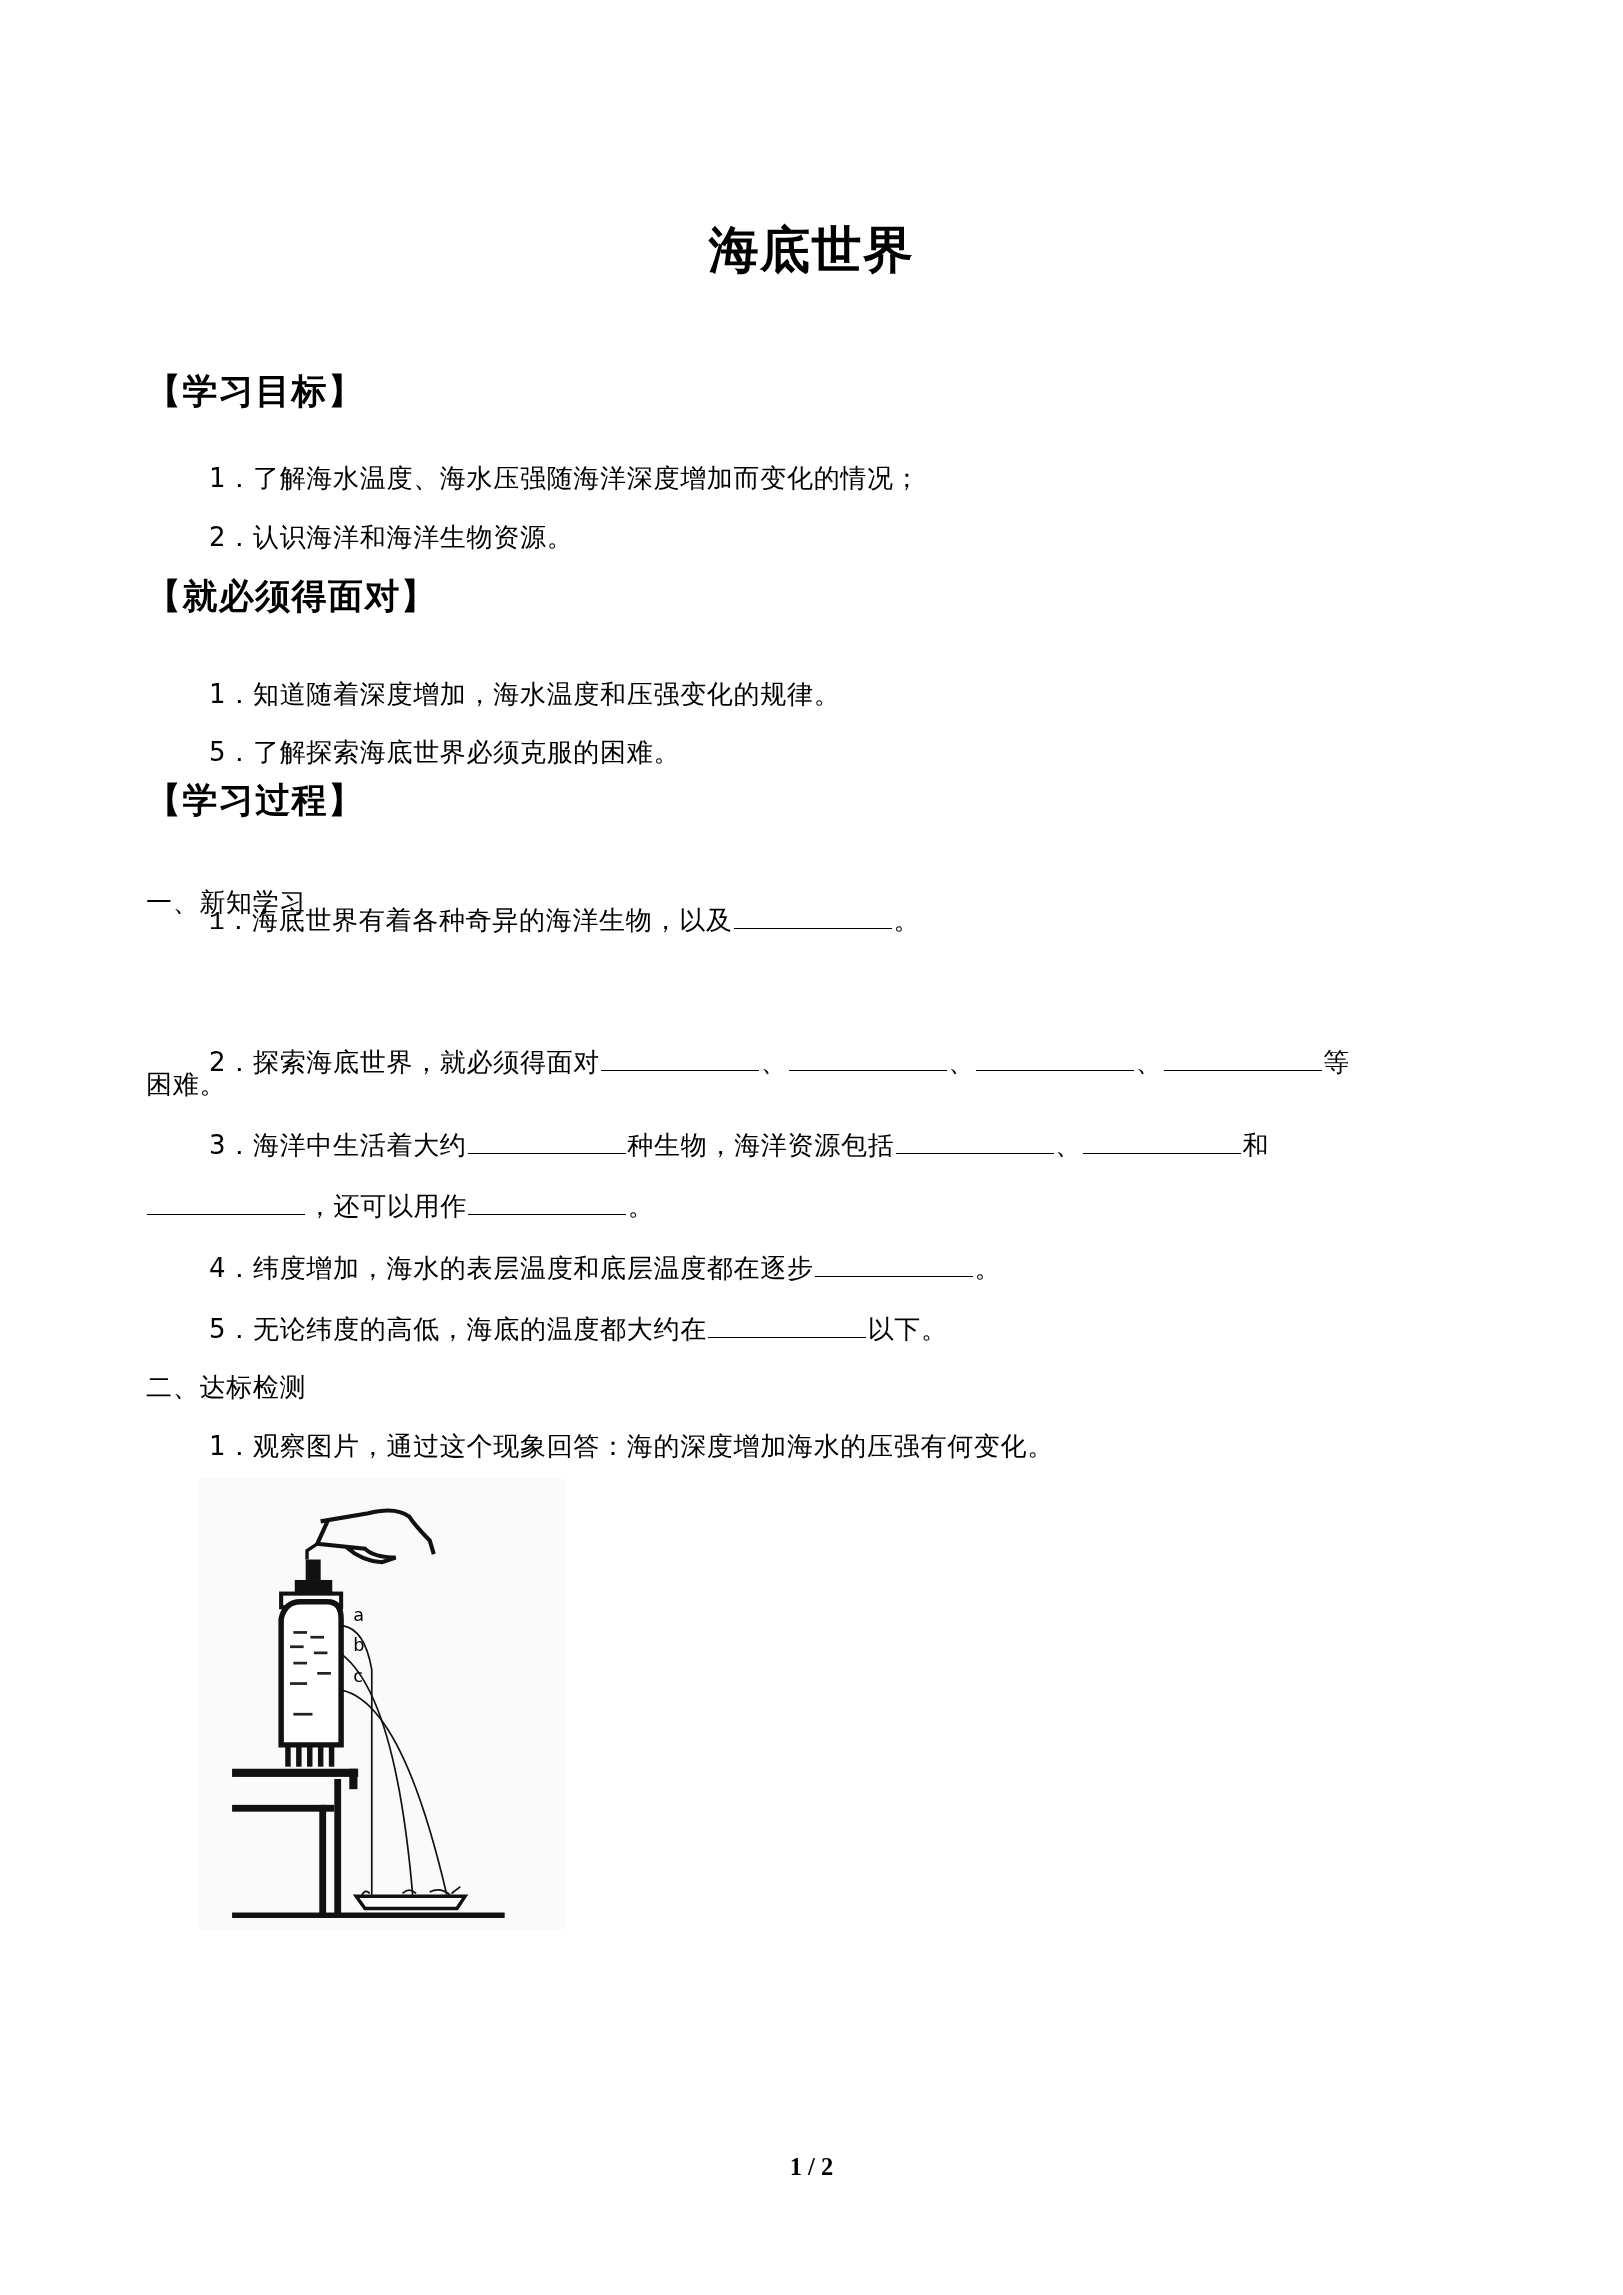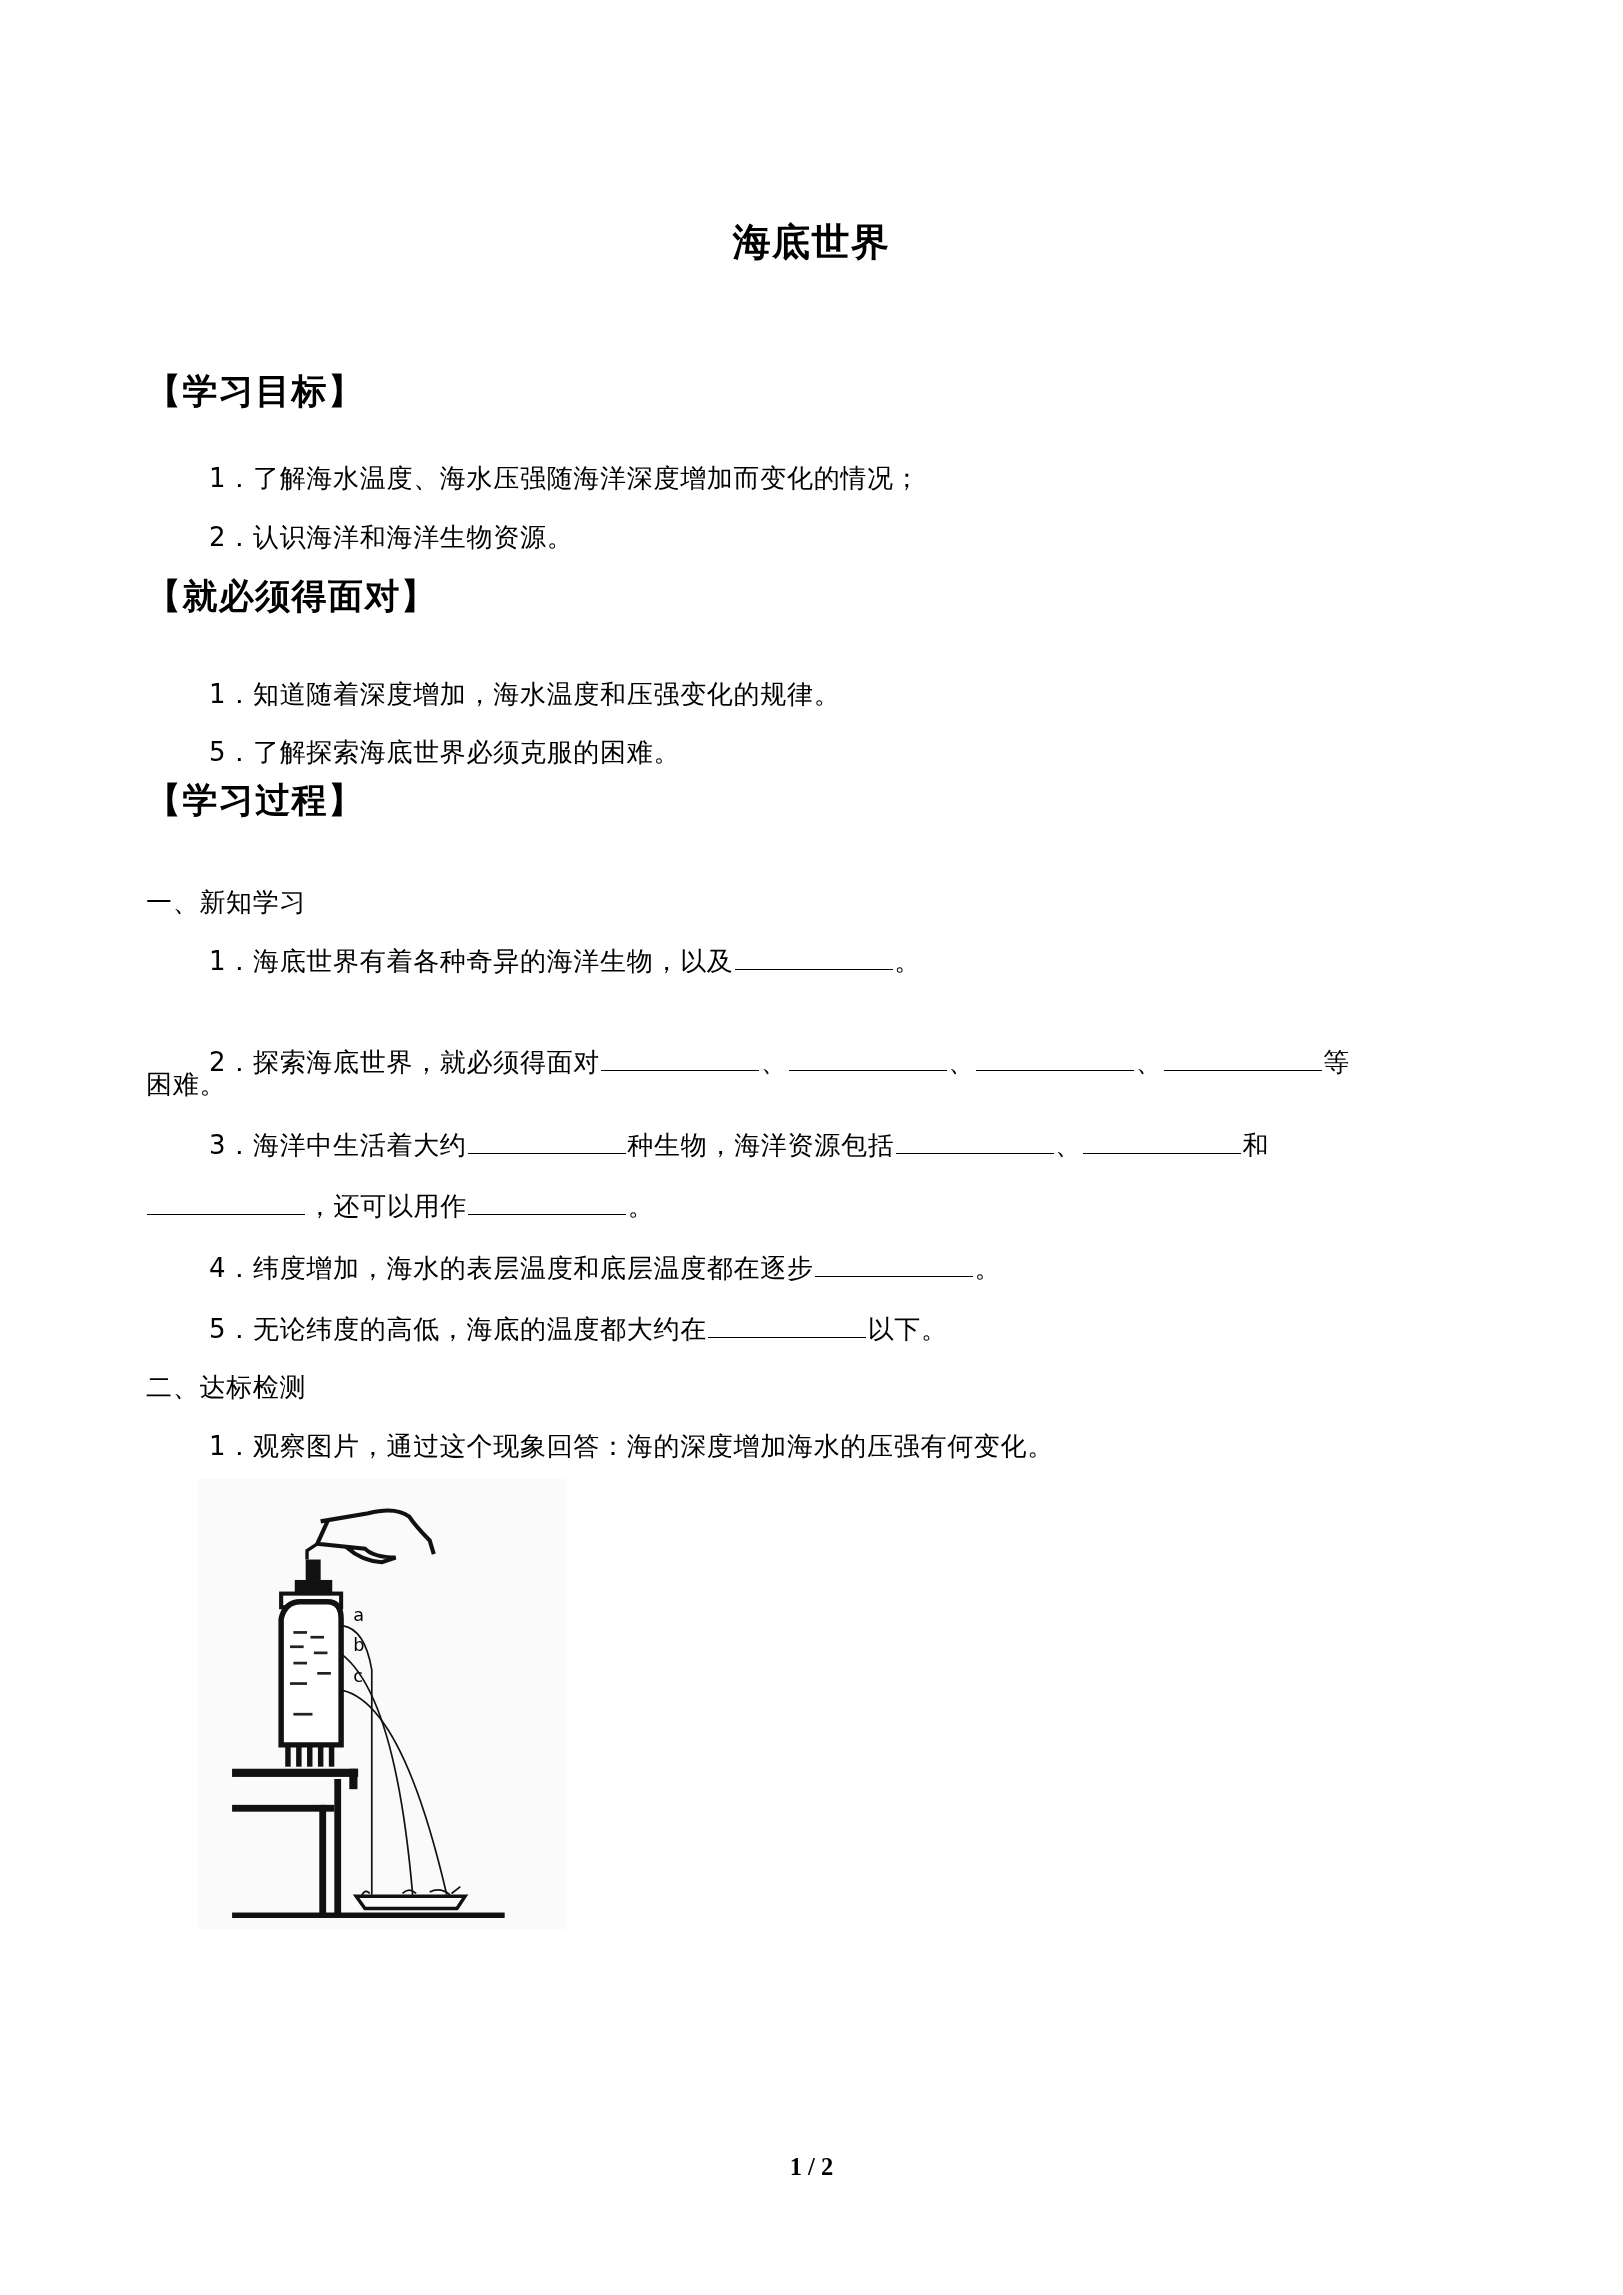--- a/index.html
+++ b/index.html
@@ -3,21 +3,21 @@
   <meta charset="utf-8">
   <style>
     html, body { margin: 0; padding: 0; background: #ffffff; }
     body {
       width: 1623px; height: 2295px; position: relative; overflow: hidden;
       font-family: "DejaVu Serif", "Liberation Serif", serif;
       color: #000;
     }
     .title {
       position: absolute; left: 0; width: 1623px; top: 217px;
-      text-align: center; font-size: 38px; font-weight: bold; letter-spacing: 1.4px;
+      text-align: center; font-size: 50px; font-weight: bold; letter-spacing: 1.4px;
     }
     .heading {
       position: absolute; left: 146px; font-size: 35px; font-weight: bold;
       font-family: "DejaVu Sans", "Liberation Sans", sans-serif;
       letter-spacing: 1.4px;
     }
     .line {
       position: absolute; font-size: 26px; white-space: nowrap; line-height: 41px;
       font-family: "DejaVu Sans", "Liberation Sans", sans-serif;
       letter-spacing: 0.7px;
@@ -49,21 +49,21 @@
 <div class="line indent" style="top:517px;">2．认识海洋和海洋生物资源。</div>
 
 <div class="heading" style="top:573px;">【就必须得面对】</div>
 <div class="line indent" style="top:674px;">1．知道随着深度增加，海水温度和压强变化的规律。</div>
 <div class="line indent" style="top:732px;">5．了解探索海底世界必须克服的困难。</div>
 
 <div class="heading" style="top:777px;">【学习过程】</div>
 
 <div class="line flush" style="top:882px;font-family:Liberation Serif, serif;">一、新知学习</div>
 
-<div class="line indent" style="top:941px;">
+<div class="line indent" style="top:901px;font-family:Liberation Mono, monospace;">
   <span>1．海底世界有着各种奇异的海洋生物，以及</span><span class="blank"></span><span>。</span>
 </div>
 
 <div class="line indent" style="top:1002px;margin-top:40px;">
   <span>2．探索海底世界，就必须得面对</span><span class="blank"></span><span>、</span><span class="blank"></span><span>、</span><span class="blank"></span><span>、</span><span class="blank"></span><span>等</span>
 </div>
 <div class="line flush" style="top:1064px;">困难。</div>
 
 <div class="line indent" style="top:1125px;">
   <span>3．海洋中生活着大约</span><span class="blank"></span><span>种生物，海洋资源包括</span><span class="blank"></span><span>、</span><span class="blank"></span><span>和</span>

